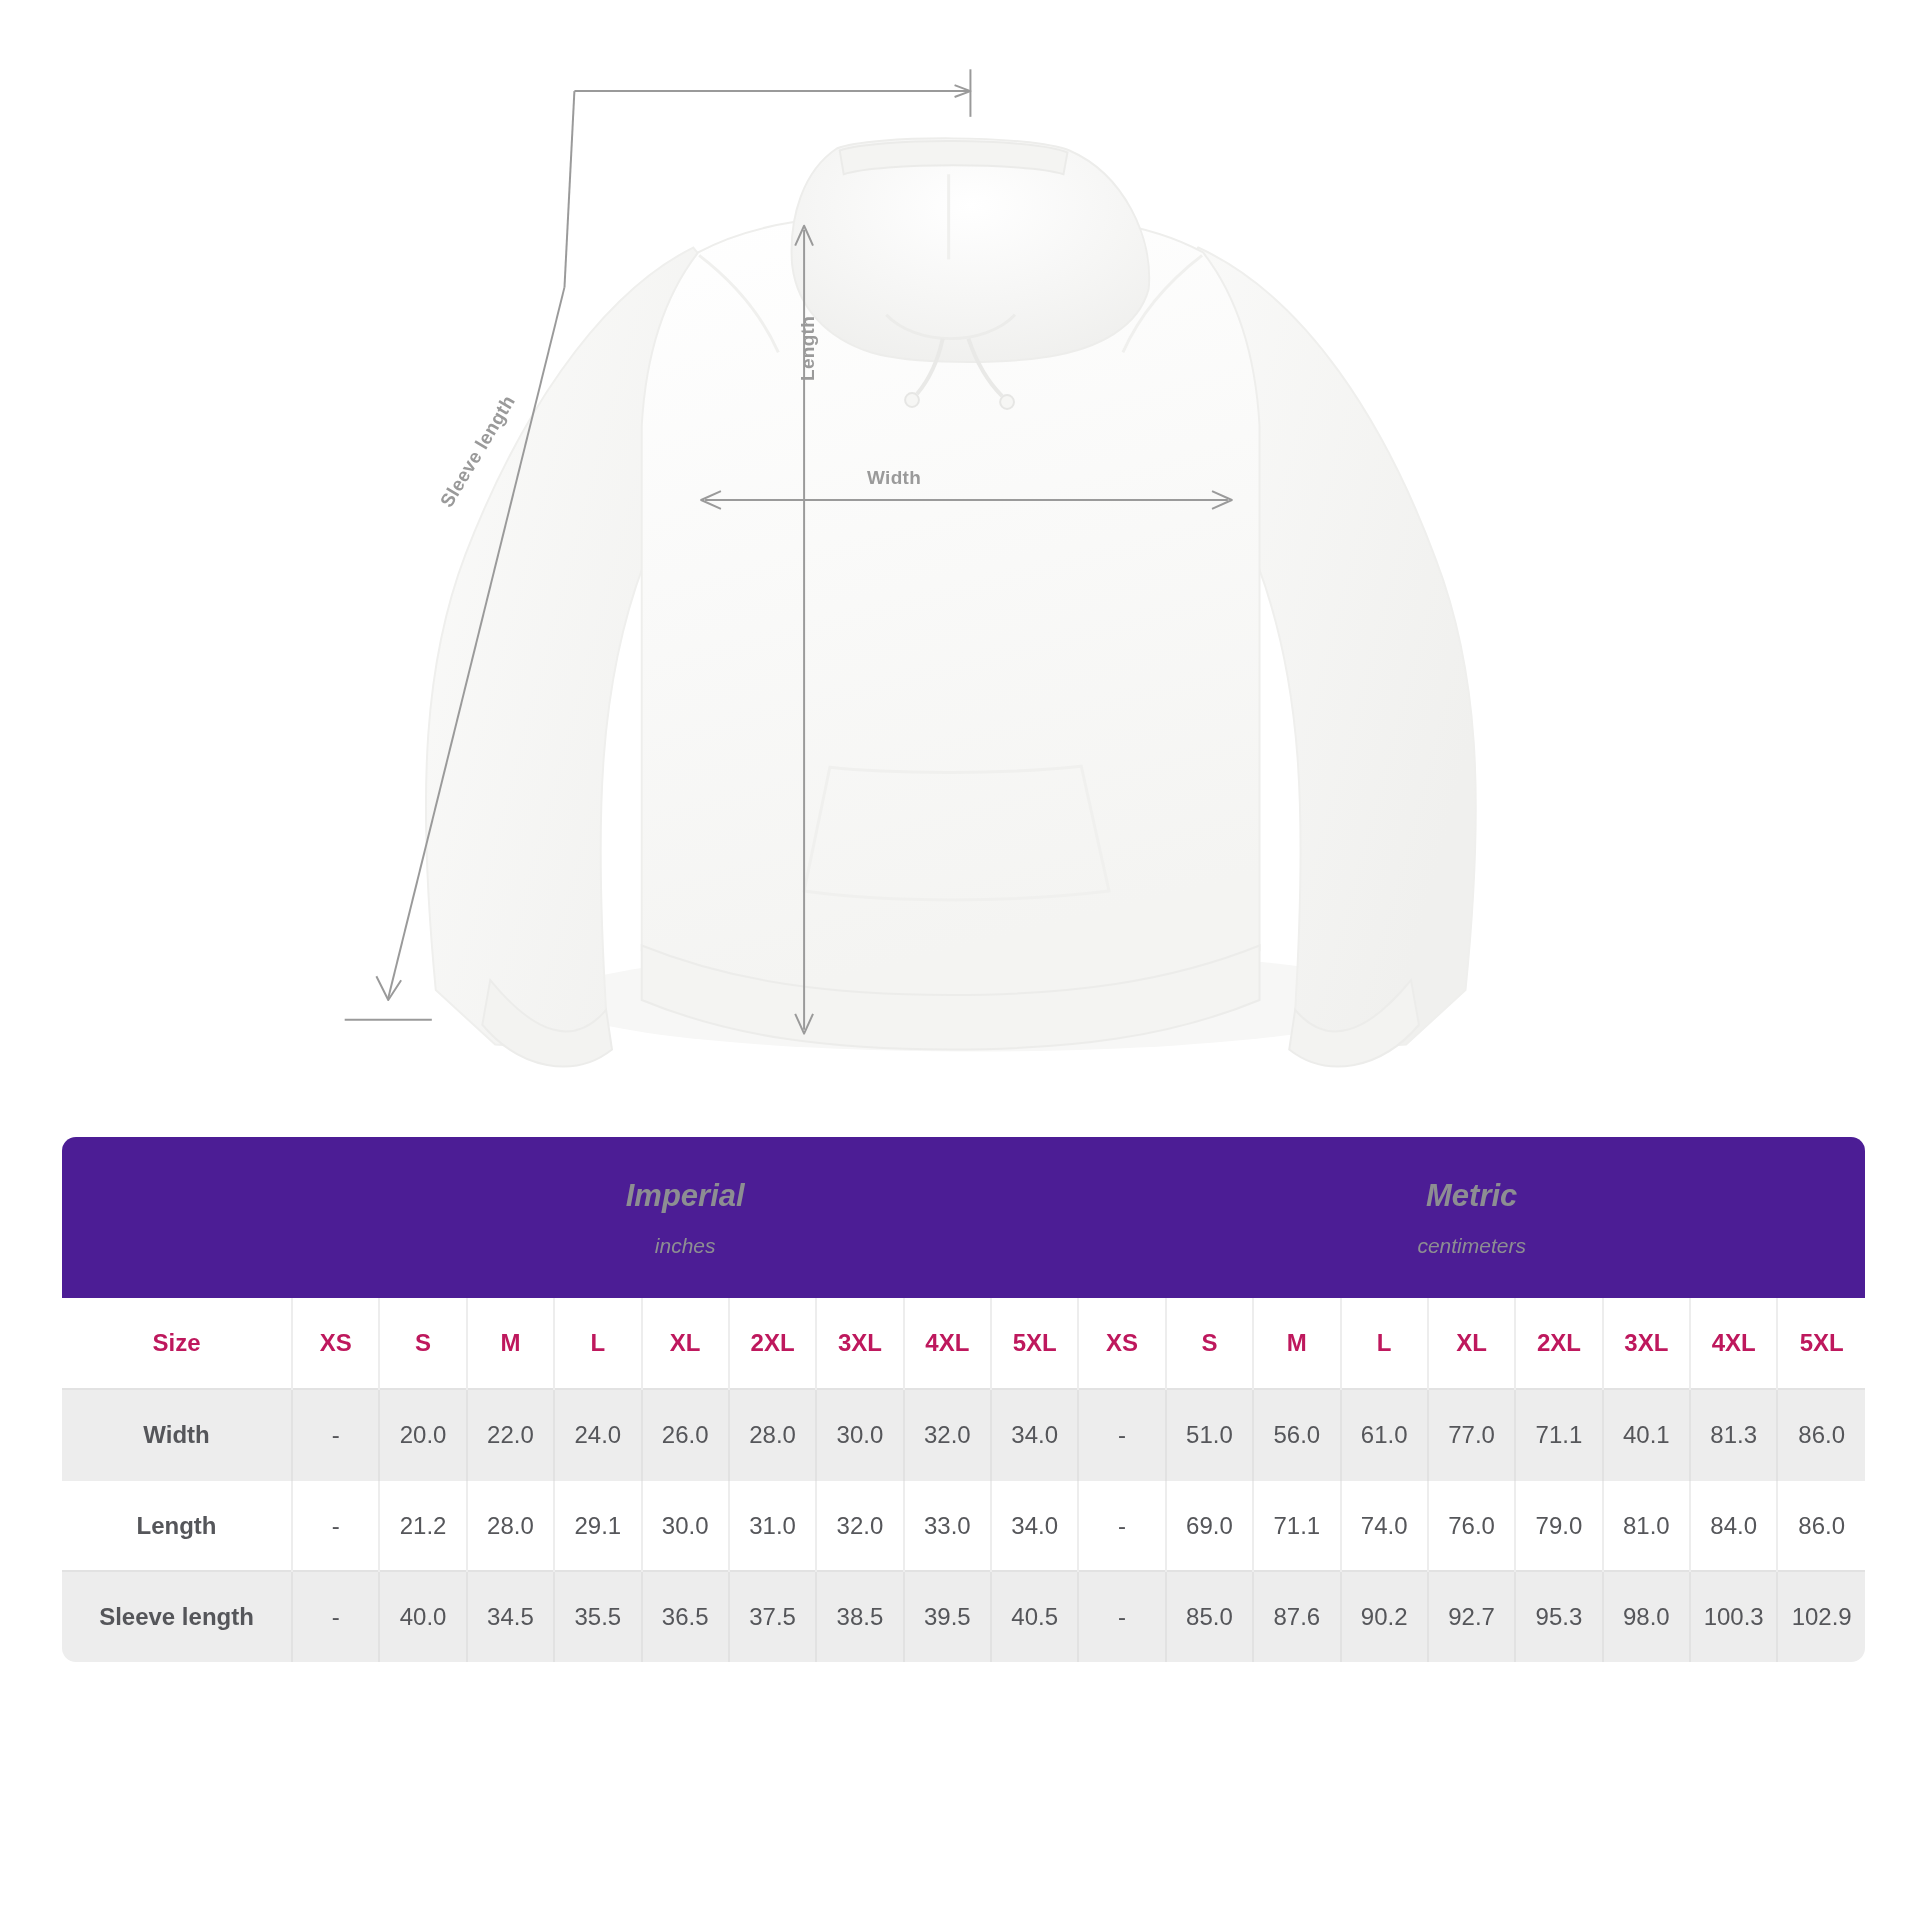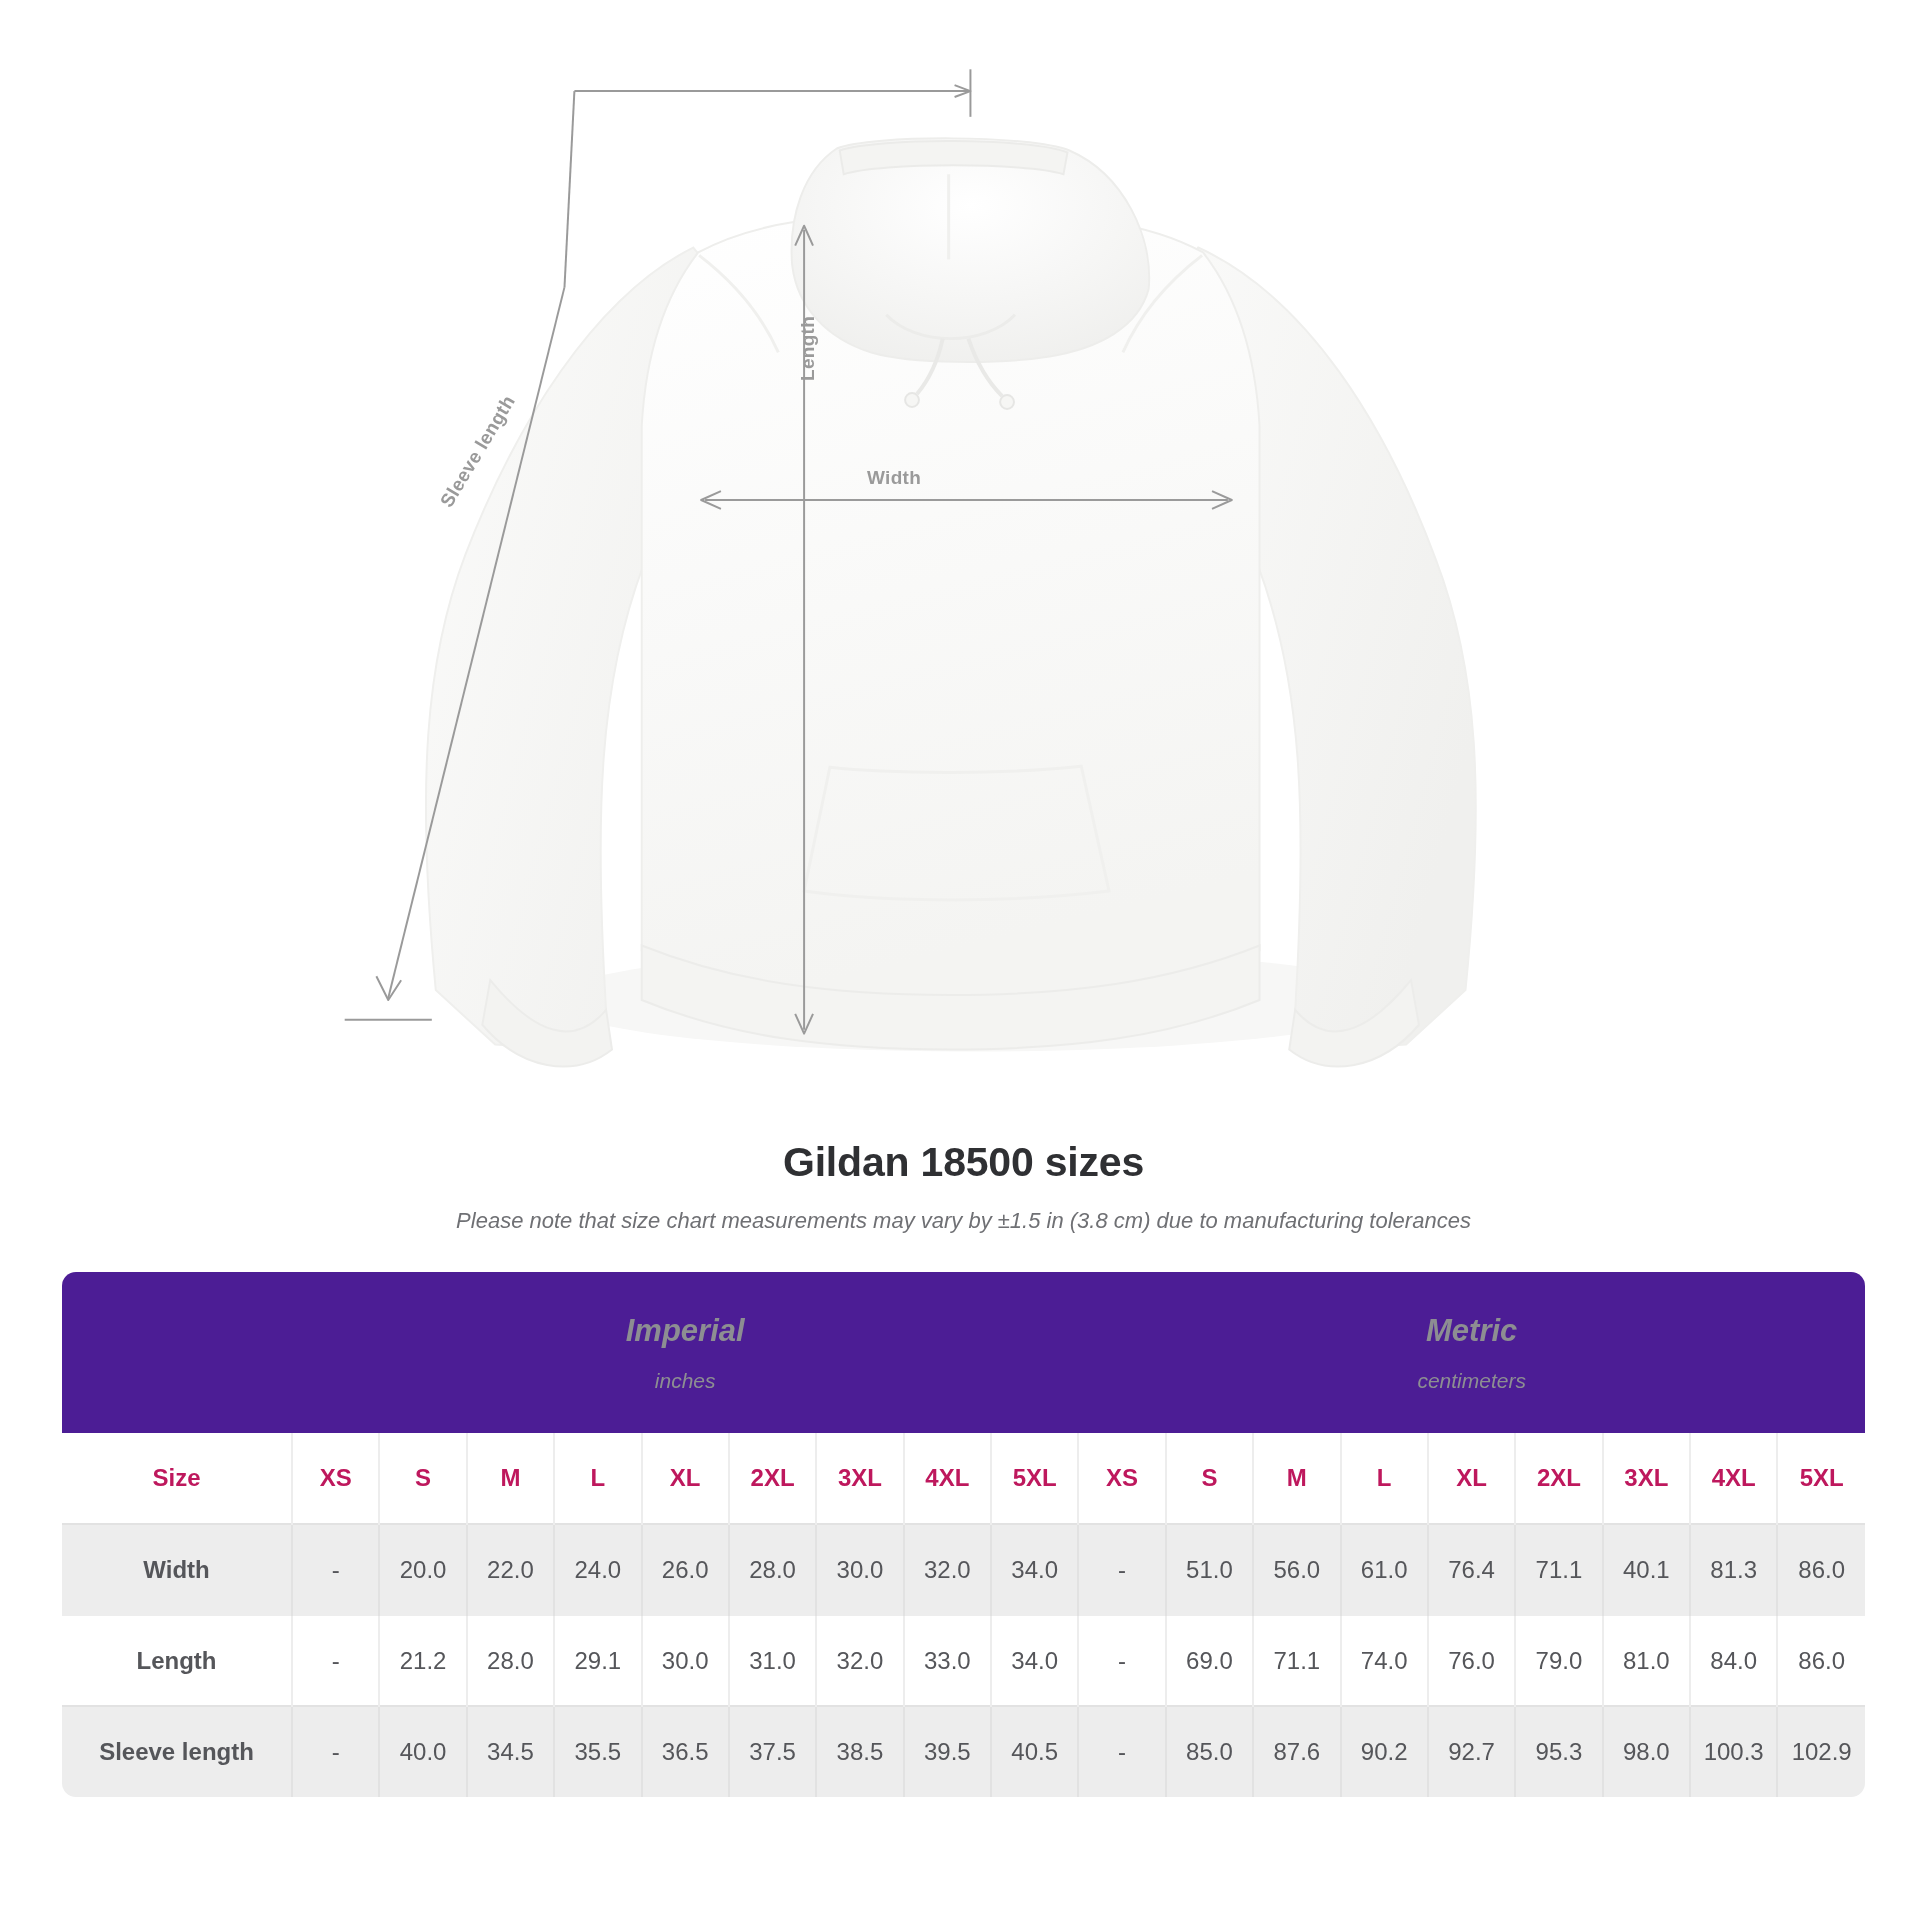--- a/index.html
+++ b/index.html
@@ -195,24 +195,20 @@
         <path d="M728 496 L708 505 L728 514" stroke-linejoin="round"></path>
         <path d="M1224 496 L1244 505 L1224 514" stroke-linejoin="round"></path>
       </g>
     </svg>
 
     <div class="dim-label width">Width</div>
     <div class="dim-label length">Length</div>
     <div class="dim-label sleeve">Sleeve length</div>
   </div>
 
-  <div class="titleblock">
-    <div class="chart-title">Gildan 18500 sizes</div>
-    <div class="chart-note">Please note that size chart measurements may vary by ±1.5 in (3.8 cm) due to manufacturing tolerances</div>
-  </div>
 
   <div class="table-wrap">
     <table class="size-table">
       <colgroup>
         <col class="lbl">
         <col class="d">
           <col class="d">
           <col class="d">
           <col class="d">
           <col class="d">
@@ -272,21 +268,21 @@
             <td>24.0</td>
             <td>26.0</td>
             <td>28.0</td>
             <td>30.0</td>
             <td>32.0</td>
             <td>34.0</td>
             <td>-</td>
             <td>51.0</td>
             <td>56.0</td>
             <td>61.0</td>
-            <td>76.4</td>
+            <td>77.0</td>
             <td>71.1</td>
             <td>40.1</td>
             <td>81.3</td>
             <td>86.0</td>
           </tr>
           <tr class="data-row even">
             <td>Length</td>
             <td>-</td>
             <td>21.2</td>
             <td>28.0</td>

